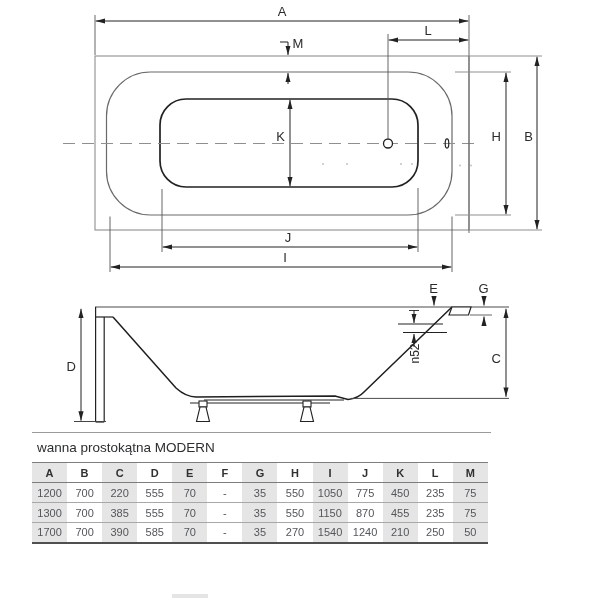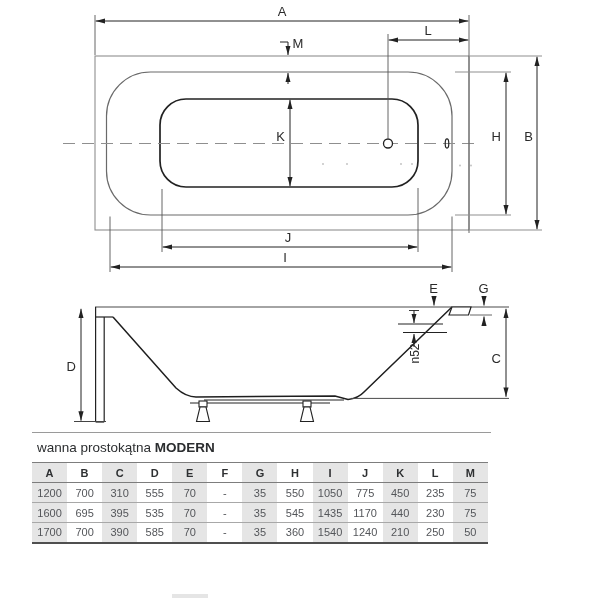--- a/index.html
+++ b/index.html
@@ -13,21 +13,21 @@
   }
   svg text.rot { font-size:12px; }
   #sep-line {
     position:absolute; left:32px; top:432px; width:459px; height:1px;
     background:#9a9a9a;
   }
   #title {
     position:absolute; left:37px; top:440px; font-size:13.5px; color:#2b2d2f;
     white-space:pre;
   }
-  #title .bold { font-weight:bold; }
+  #title .bold { font-weight:normal; }
   #spec-table {
     position:absolute; left:32px; top:462px; width:456px;
     border-collapse:collapse; table-layout:fixed;
     border-top:1px solid #7d7d7d; border-bottom:2px solid #4f4f4f;
   }
   #spec-table thead tr { height:20px; }
   #spec-table tbody tr { height:20px; }
   #spec-table th, #spec-table td {
     padding:0; text-align:center; vertical-align:middle; width:35px;
   }
@@ -213,56 +213,56 @@
         <th>J</th>
         <th>K</th>
         <th>L</th>
         <th>M</th>
       </tr>
     </thead>
   <tbody>
       <tr>
         <td>1200</td>
         <td>700</td>
-        <td>310</td>
+        <td>220</td>
         <td>555</td>
         <td>70</td>
         <td>-</td>
         <td>35</td>
         <td>550</td>
         <td>1050</td>
         <td>775</td>
         <td>450</td>
         <td>235</td>
         <td>75</td>
       </tr>
       <tr>
-        <td>1600</td>
-        <td>695</td>
-        <td>395</td>
-        <td>535</td>
+        <td>1300</td>
+        <td>700</td>
+        <td>385</td>
+        <td>555</td>
         <td>70</td>
         <td>-</td>
         <td>35</td>
-        <td>545</td>
-        <td>1435</td>
-        <td>1170</td>
-        <td>440</td>
-        <td>230</td>
+        <td>550</td>
+        <td>1150</td>
+        <td>870</td>
+        <td>455</td>
+        <td>235</td>
         <td>75</td>
       </tr>
       <tr>
         <td>1700</td>
         <td>700</td>
         <td>390</td>
         <td>585</td>
         <td>70</td>
         <td>-</td>
         <td>35</td>
-        <td>360</td>
+        <td>270</td>
         <td>1540</td>
         <td>1240</td>
         <td>210</td>
         <td>250</td>
         <td>50</td>
       </tr>
     </tbody>
 </table>
 
 

